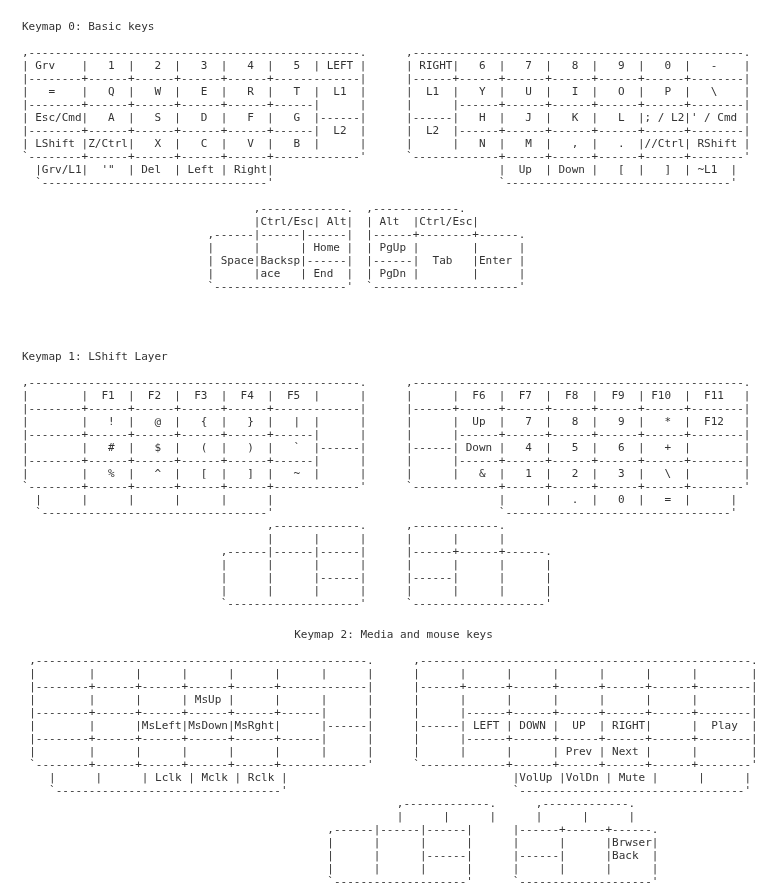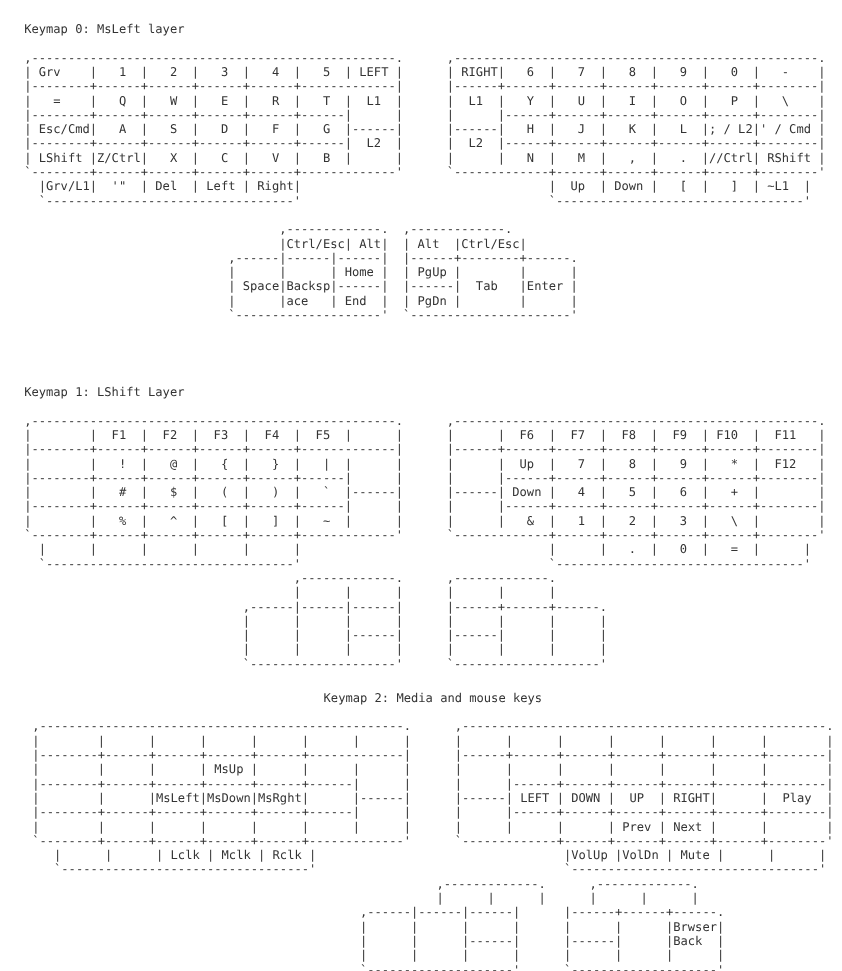--- a/index.html
+++ b/index.html
@@ -38,21 +38,21 @@
     .keymap-section { margin: 0; }
     .keymap-section.sep-large { margin-top: 57px; }
     .keymap-section.sep-none  { margin-top: 18px; text-align: center; }
   </style>
 </head>
 <body>
 
 <main class="doc">
 
   <section class="keymap-section">
-    <h2 class="km-title">Keymap 0: MsLeft layer</h2>
+    <h2 class="km-title">Keymap 0: Basic keys</h2>
     <pre class="km-diagram">,--------------------------------------------------.      ,--------------------------------------------------.
 | Grv    |   1  |   2  |   3  |   4  |   5  | LEFT |      | RIGHT|   6  |   7  |   8  |   9  |   0  |   -    |
 |--------+------+------+------+------+-------------|      |------+------+------+------+------+------+--------|
 |   =    |   Q  |   W  |   E  |   R  |   T  |  L1  |      |  L1  |   Y  |   U  |   I  |   O  |   P  |   \    |
 |--------+------+------+------+------+------|      |      |      |------+------+------+------+------+--------|
 | Esc/Cmd|   A  |   S  |   D  |   F  |   G  |------|      |------|   H  |   J  |   K  |   L  |; / L2|' / Cmd |
 |--------+------+------+------+------+------|  L2  |      |  L2  |------+------+------+------+------+--------|
 | LShift |Z/Ctrl|   X  |   C  |   V  |   B  |      |      |      |   N  |   M  |   ,  |   .  |//Ctrl| RShift |
 `--------+------+------+------+------+-------------'      `-------------+------+------+------+------+--------'
   |Grv/L1|  '"  | Del  | Left | Right|                                  |  Up  | Down |   [  |   ]  | ~L1  |

